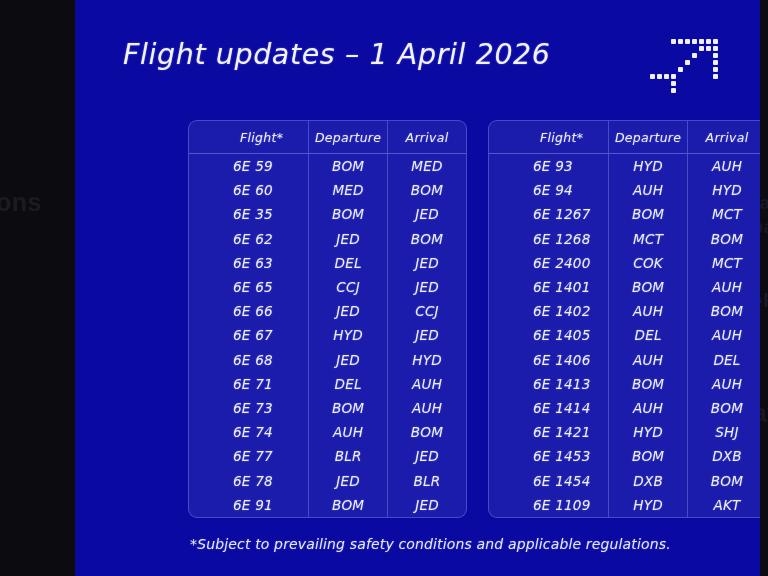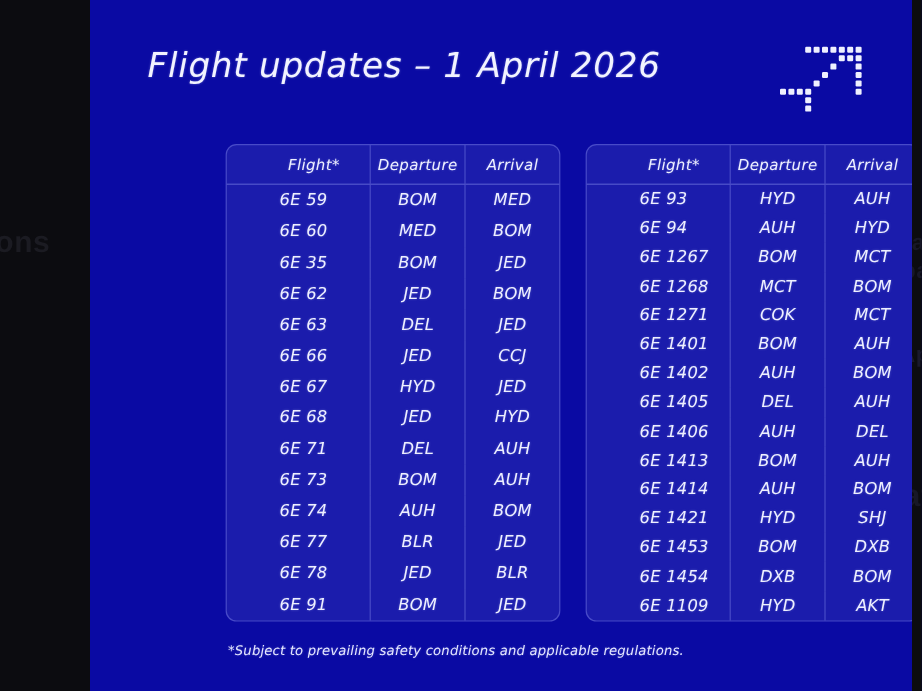--- a/index.html
+++ b/index.html
@@ -150,21 +150,21 @@
     width: 31%;
     border-left: 1px solid rgba(168,176,255,0.32);
   }
   table.flights thead th.c-flight { padding-left: 26px; text-align: center; }
 
   #footnote {
     position: absolute;
     left: 115px;
     top: 536px;
     font-family: "DejaVu Sans", sans-serif;
-    font-size: 11px;
+    font-size: 14px;
     color: #e6e8ff;
     letter-spacing: 0.15px;
     white-space: nowrap;
     text-shadow: 0 0 2px rgba(190,198,255,0.35);
   }
 </style>
 </head>
 <body>
 
 <div id="screen">
@@ -237,20 +237,25 @@
               <td class="c-flight">6E 62</td>
               <td class="c-dep">JED</td>
               <td class="c-arr">BOM</td>
             </tr>
             <tr>
               <td class="c-flight">6E 63</td>
               <td class="c-dep">DEL</td>
               <td class="c-arr">JED</td>
             </tr>
             <tr>
+              <td class="c-flight">6E 65</td>
+              <td class="c-dep">CCJ</td>
+              <td class="c-arr">JED</td>
+            </tr>
+            <tr>
               <td class="c-flight">6E 66</td>
               <td class="c-dep">JED</td>
               <td class="c-arr">CCJ</td>
             </tr>
             <tr>
               <td class="c-flight">6E 67</td>
               <td class="c-dep">HYD</td>
               <td class="c-arr">JED</td>
             </tr>
             <tr>
@@ -316,21 +321,21 @@
               <td class="c-flight">6E 1267</td>
               <td class="c-dep">BOM</td>
               <td class="c-arr">MCT</td>
             </tr>
             <tr>
               <td class="c-flight">6E 1268</td>
               <td class="c-dep">MCT</td>
               <td class="c-arr">BOM</td>
             </tr>
             <tr>
-              <td class="c-flight">6E 1271</td>
+              <td class="c-flight">6E 2400</td>
               <td class="c-dep">COK</td>
               <td class="c-arr">MCT</td>
             </tr>
             <tr>
               <td class="c-flight">6E 1401</td>
               <td class="c-dep">BOM</td>
               <td class="c-arr">AUH</td>
             </tr>
             <tr>
               <td class="c-flight">6E 1402</td>

